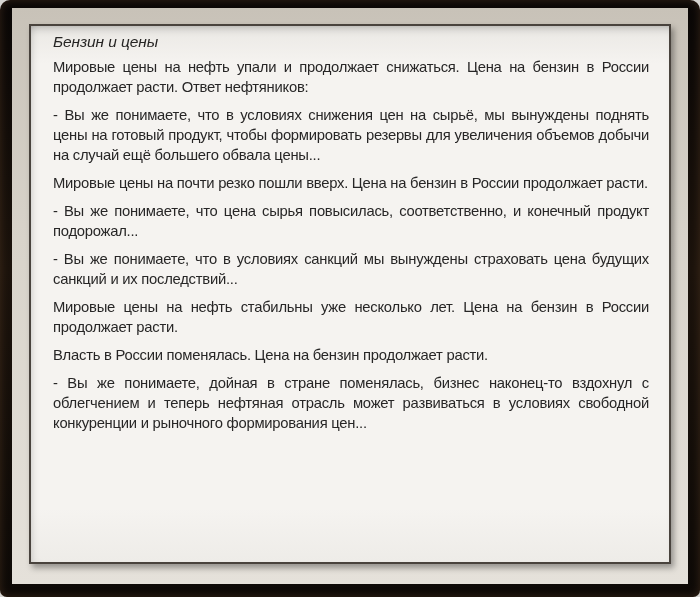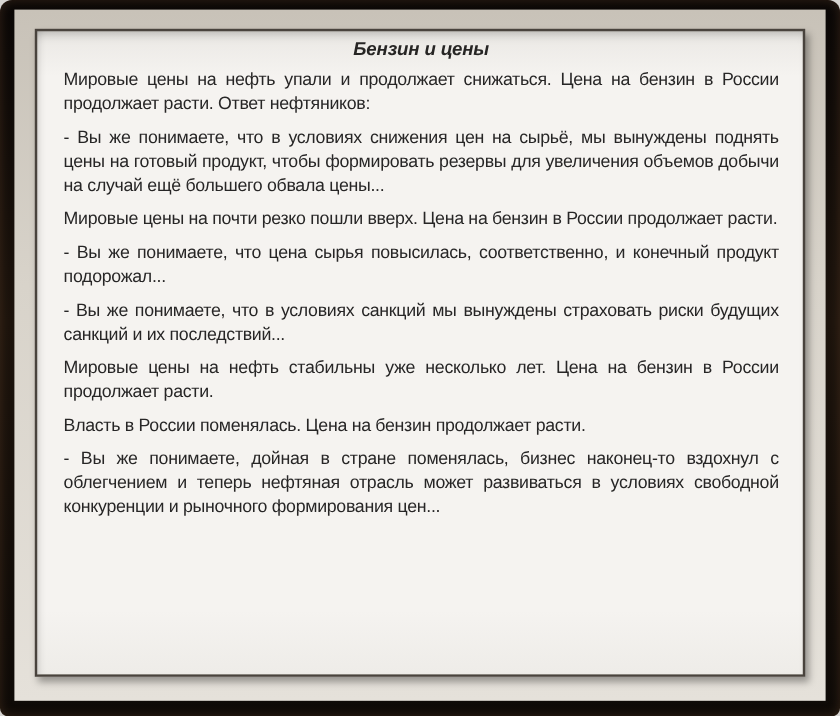--- a/index.html
+++ b/index.html
@@ -41,23 +41,23 @@
     border: 2px solid #49433d;
     box-shadow:
       3px 4px 6px rgba(0, 0, 0, 0.35),
       inset 0 8px 10px -7px rgba(0, 0, 0, 0.28),
       inset 6px 0 8px -6px rgba(0, 0, 0, 0.18);
     padding: 7px 20px 4px 22px;
     overflow: hidden;
   }
   .doc-title {
     margin: 0 0 6px 0;
-    text-align: center;
+    text-align: left;
     font-size: 15.5px;
-    font-weight: bold;
+    font-weight: normal;
     font-style: italic;
     color: #262524;
     letter-spacing: -0.1px;
   }
   .doc-paragraph {
     margin: 0 0 8px 0;
     font-size: 14.8px;
     line-height: 20px;
     letter-spacing: -0.25px;
     text-align: justify;
@@ -69,20 +69,20 @@
 
 <div class="stage">
   <div class="frame">
     <div class="mat">
       <div class="paper">
         <h1 class="doc-title">Бензин и цены</h1>
         <p class="doc-paragraph">Мировые цены на нефть упали и продолжает снижаться. Цена на бензин в России продолжает расти.  Ответ нефтяников:</p>
         <p class="doc-paragraph">- Вы же понимаете, что в условиях снижения цен на сырьё, мы вынуждены поднять цены на готовый продукт, чтобы формировать резервы для увеличения объемов добычи на случай ещё большего обвала цены...</p>
         <p class="doc-paragraph">Мировые цены на почти резко пошли вверх. Цена на бензин в России продолжает расти.</p>
         <p class="doc-paragraph">- Вы же понимаете, что цена сырья повысилась, соответственно, и конечный продукт подорожал...</p>
-        <p class="doc-paragraph">- Вы же понимаете, что в условиях санкций мы вынуждены страховать риски будущих санкций и их последствий...</p>
+        <p class="doc-paragraph">- Вы же понимаете, что в условиях санкций мы вынуждены страховать цена будущих санкций и их последствий...</p>
         <p class="doc-paragraph">Мировые цены на нефть стабильны уже несколько лет. Цена на бензин в России продолжает расти.</p>
         <p class="doc-paragraph">Власть в России поменялась. Цена на бензин продолжает расти.</p>
         <p class="doc-paragraph">- Вы же понимаете, дойная в стране поменялась, бизнес наконец-то вздохнул с облегчением и теперь нефтяная отрасль может развиваться в условиях свободной конкуренции и рыночного формирования цен...</p>
       </div>
     </div>
   </div>
 </div>
 
 </body></html>

